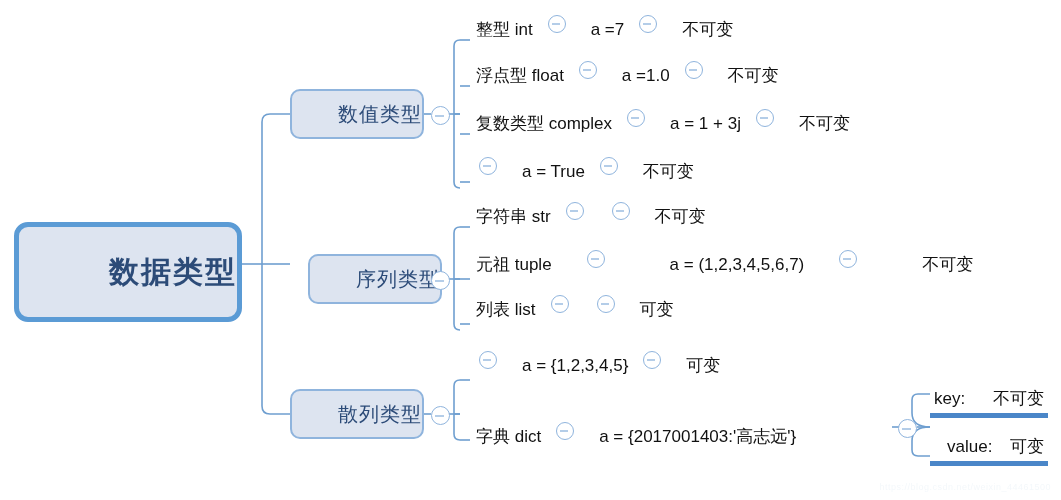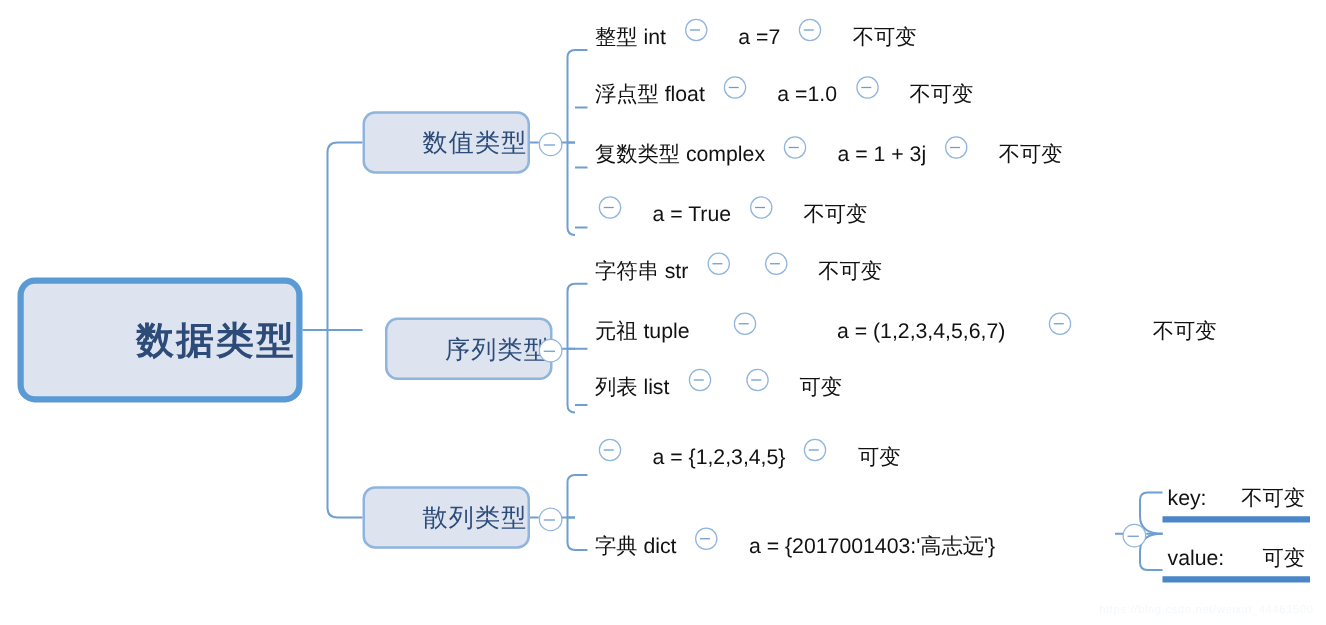--- a/index.html
+++ b/index.html
@@ -404,21 +404,21 @@
 
   <div class="subleaf" style="left:930px; top:386px; width:118px;">
     <div style="display:flex; justify-content:space-between; align-items:baseline;">
       <span class="seg-text">key:</span>
       <span class="seg-text">不可变</span>
     </div>
     <span class="seg-bar"></span>
   </div>
 
   <div class="subleaf" style="left:930px; top:434px; width:118px;">
-    <div style="display:flex; justify-content:space-between; align-items:baseline;">
+    <div style="display:flex; justify-content:space-between; align-items:baseline;margin-left:13px;">
       <span class="seg-text">value:</span>
       <span class="seg-text">可变</span>
     </div>
     <span class="seg-bar"></span>
   </div>
 
   <div class="watermark">https://blog.csdn.net/weixin_44461500</div>
 
 </div>
 

